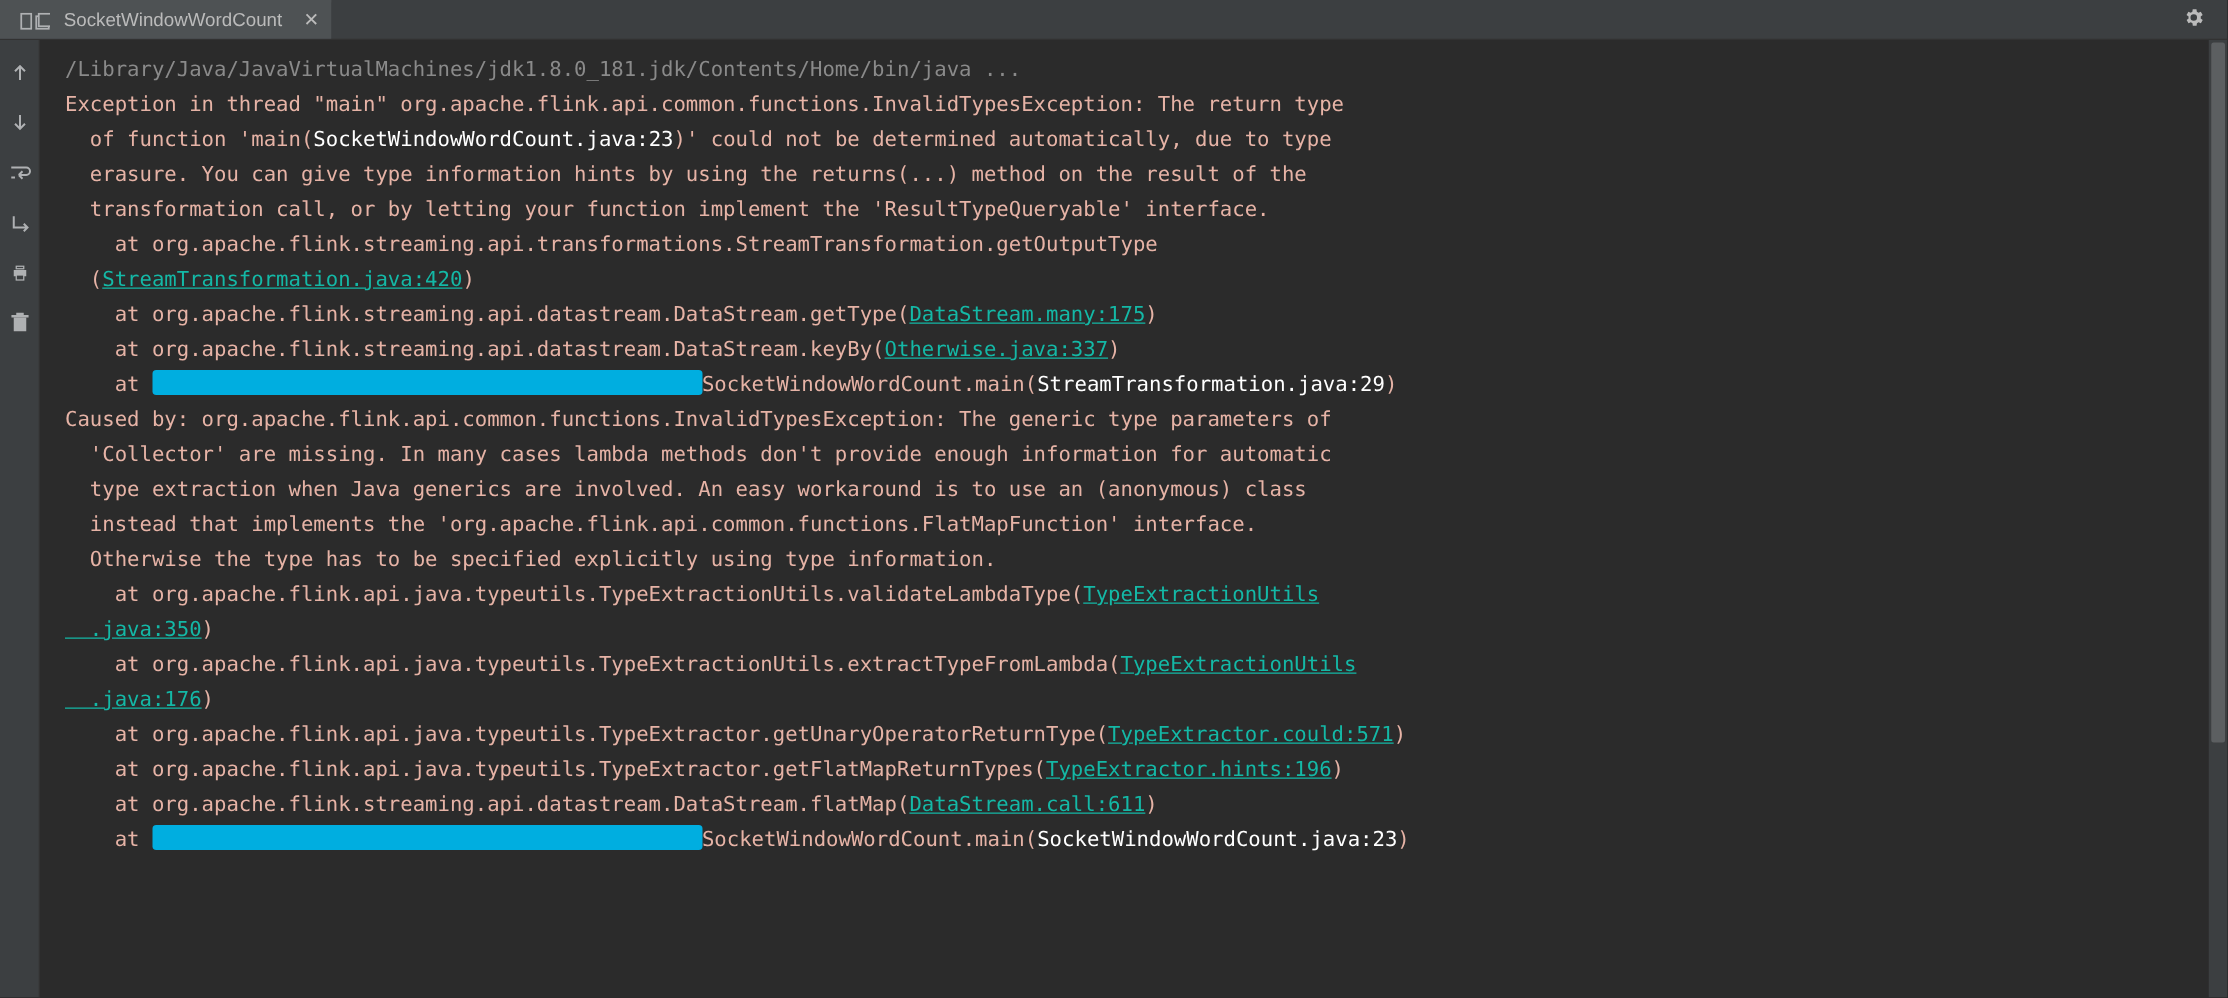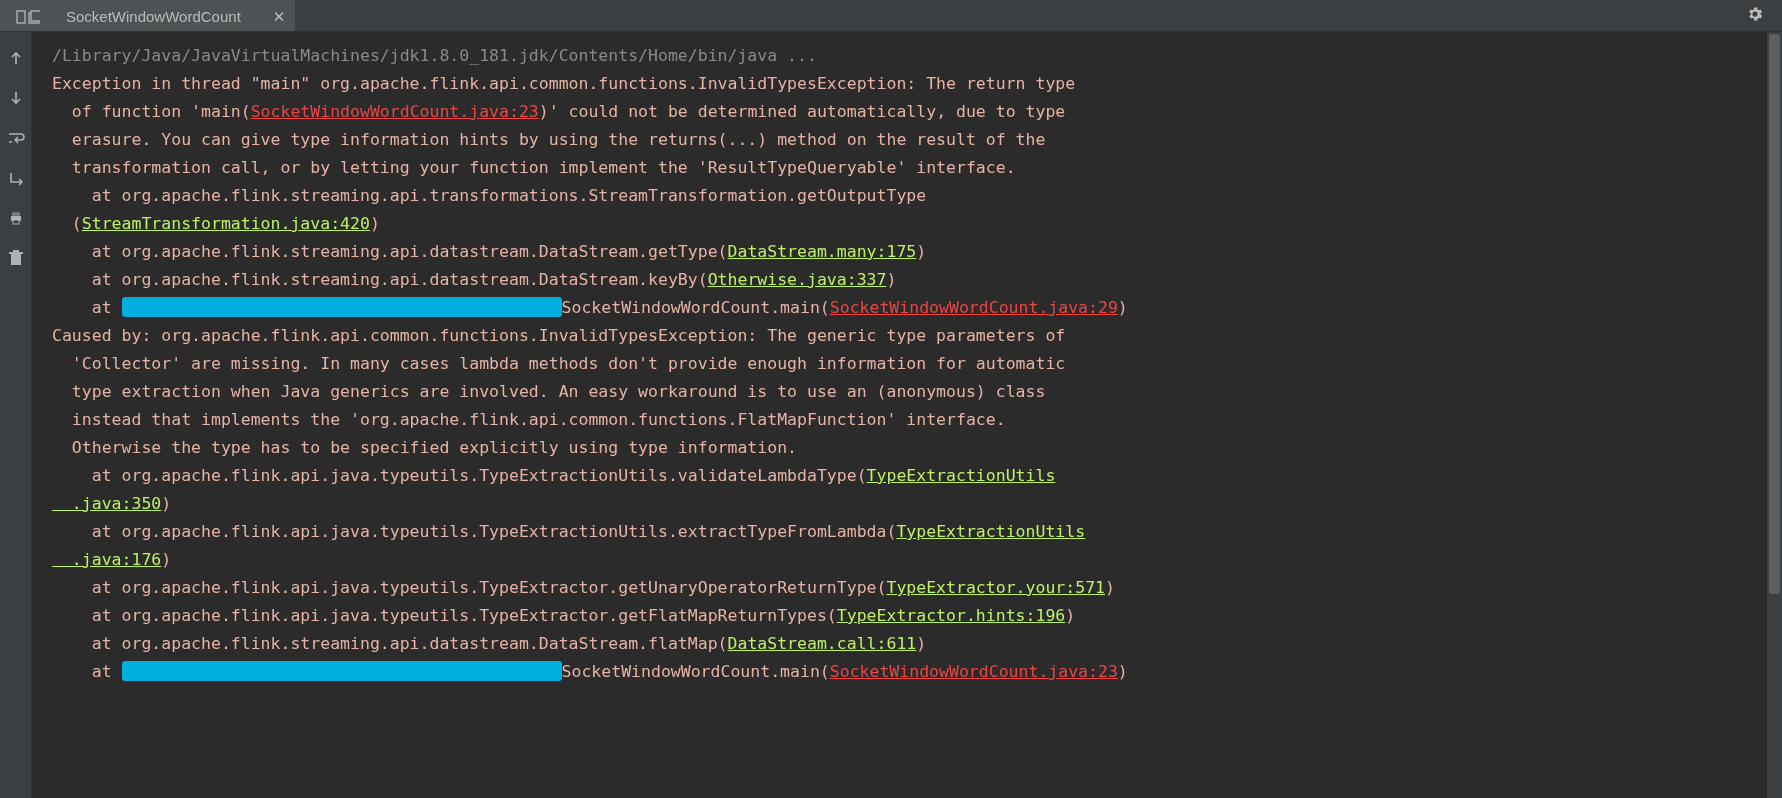--- a/index.html
+++ b/index.html
@@ -16,21 +16,21 @@
     height: 32px;
     background: #3c3f41;
     border-bottom: 1px solid #323232;
     display: flex;
     align-items: stretch;
     justify-content: space-between;
   }
   .tab {
     display: flex;
     align-items: center;
-    gap: 22px;
+    gap: 7px;
     padding: 0 10px 0 16px;
     background: #4e5254;
     border-top: 2px solid #4e5254;
     color: #bbbbbb;
     font-family: -apple-system, BlinkMacSystemFont, "Segoe UI", sans-serif;
     font-size: 15px;
     position: relative;
     height: 100%;
   }
   .tab-icons {
@@ -78,22 +78,22 @@
   }
   .console {
     flex: 1;
     padding: 10px 20px 10px 20px;
     line-height: 28px;
     white-space: pre;
     overflow: hidden;
   }
   .cmd { color: #8a8a8a; }
   .err { color: #e6b3a6; }
-  .link-gray { color: #bef264; text-decoration: underline; }
-  .link-blue { color: #ef4444; text-decoration: underline; }
+  .link-gray { color: #14b8a6; text-decoration: underline; }
+  .link-blue { color: #ffffff; }
   .redact {
     display: inline-block;
     background: #00aee0;
     height: 20px;
     vertical-align: middle;
     border-radius: 3px;
     position: relative;
     top: -2px;
   }
   .scrollbar-track {
@@ -178,31 +178,31 @@
 
   <div class="console"><span class="cmd">/Library/Java/JavaVirtualMachines/jdk1.8.0_181.jdk/Contents/Home/bin/java ...</span>
 <span class="err"><span>Exception in thread "main" org.apache.flink.api.common.functions.InvalidTypesException: The return type
   of function 'main(</span><span class="link-blue">SocketWindowWordCount.java:23</span><span>)' could not be determined automatically, due to type
   erasure. You can give type information hints by using the returns(...) method on the result of the
   transformation call, or by letting your function implement the 'ResultTypeQueryable' interface.</span></span>
 <span class="err"><span>    at org.apache.flink.streaming.api.transformations.StreamTransformation.getOutputType
   (</span><span class="link-gray">StreamTransformation.java:420</span><span>)</span></span>
 <span class="err"><span>    at org.apache.flink.streaming.api.datastream.DataStream.getType(</span><span class="link-gray">DataStream.many:175</span><span>)</span></span>
 <span class="err"><span>    at org.apache.flink.streaming.api.datastream.DataStream.keyBy(</span><span class="link-gray">Otherwise.java:337</span><span>)</span></span>
-<span class="err"><span>    at </span><span class="redact" style="width:440px"></span><span>SocketWindowWordCount.main(</span><span class="link-blue">SocketWindowWordCount.java:29</span><span>)</span></span>
+<span class="err"><span>    at </span><span class="redact" style="width:440px"></span><span>SocketWindowWordCount.main(</span><span class="link-blue">StreamTransformation.java:29</span><span>)</span></span>
 <span class="err">Caused by: org.apache.flink.api.common.functions.InvalidTypesException: The generic type parameters of
   'Collector' are missing. In many cases lambda methods don't provide enough information for automatic
   type extraction when Java generics are involved. An easy workaround is to use an (anonymous) class
   instead that implements the 'org.apache.flink.api.common.functions.FlatMapFunction' interface.
   Otherwise the type has to be specified explicitly using type information.</span>
 <span class="err"><span>    at org.apache.flink.api.java.typeutils.TypeExtractionUtils.validateLambdaType(</span><span class="link-gray">TypeExtractionUtils
   .java:350</span><span>)</span></span>
 <span class="err"><span>    at org.apache.flink.api.java.typeutils.TypeExtractionUtils.extractTypeFromLambda(</span><span class="link-gray">TypeExtractionUtils
   .java:176</span><span>)</span></span>
-<span class="err"><span>    at org.apache.flink.api.java.typeutils.TypeExtractor.getUnaryOperatorReturnType(</span><span class="link-gray">TypeExtractor.your:571</span><span>)</span></span>
+<span class="err"><span>    at org.apache.flink.api.java.typeutils.TypeExtractor.getUnaryOperatorReturnType(</span><span class="link-gray">TypeExtractor.could:571</span><span>)</span></span>
 <span class="err"><span>    at org.apache.flink.api.java.typeutils.TypeExtractor.getFlatMapReturnTypes(</span><span class="link-gray">TypeExtractor.hints:196</span><span>)</span></span>
 <span class="err"><span>    at org.apache.flink.streaming.api.datastream.DataStream.flatMap(</span><span class="link-gray">DataStream.call:611</span><span>)</span></span>
 <span class="err"><span>    at </span><span class="redact" style="width:440px"></span><span>SocketWindowWordCount.main(</span><span class="link-blue">SocketWindowWordCount.java:23</span><span>)</span></span></div>
 
   <div class="scrollbar-track">
     <div class="scrollbar-thumb"></div>
   </div>
 </div>
 
 </body></html>

